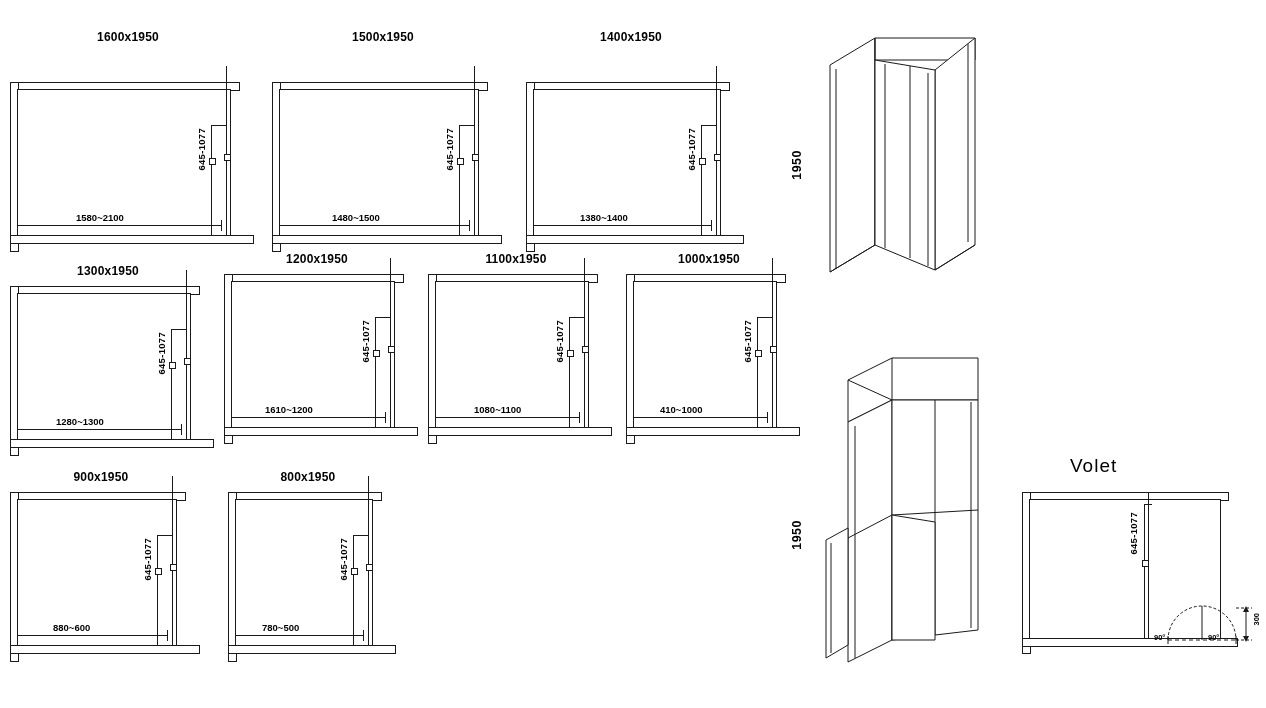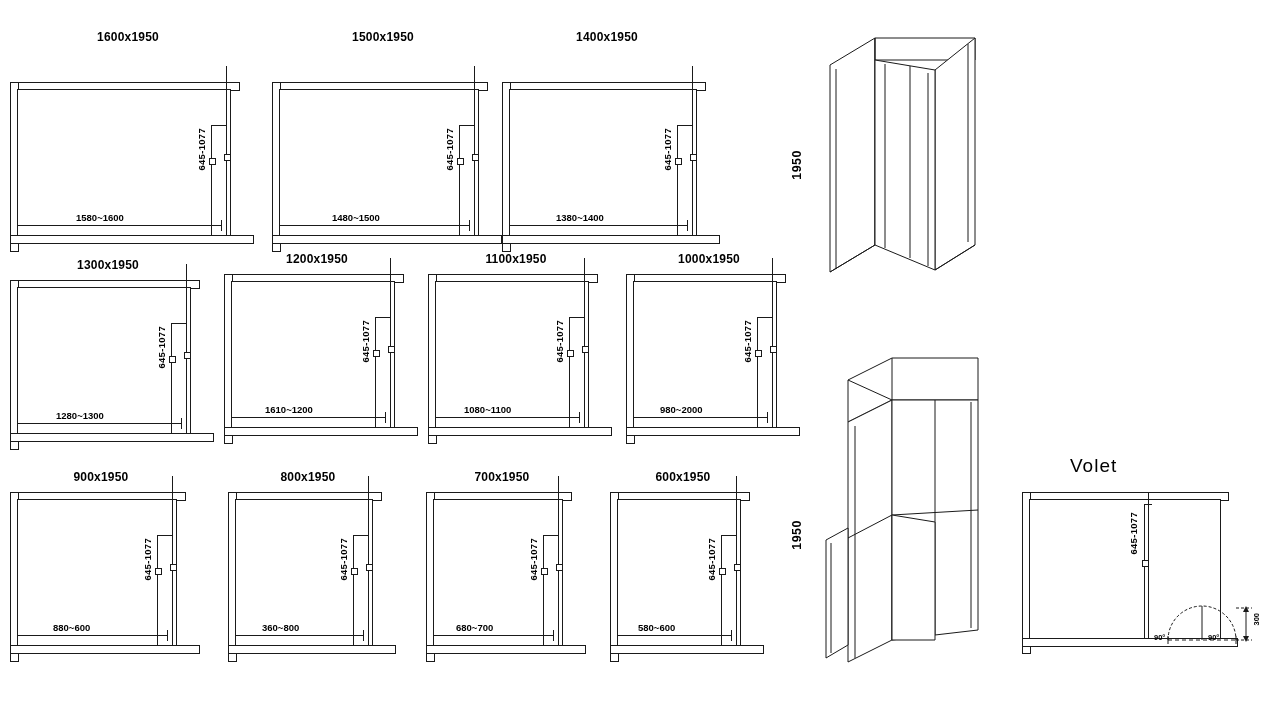--- a/index.html
+++ b/index.html
@@ -64,60 +64,60 @@
     <div class="barv" style="left:218px;top:36px;height:176px;"></div>
     <div class="barv2" style="left:203px;top:95px;height:117px;"></div>
     <div class="bar-cap" style="left:203px;top:95px;width:16px;"></div>
     <div class="node" style="left:201px;top:128px;"></div>
     <div class="node" style="left:216px;top:124px;"></div>
     <div class="vdim" style="left:188px;top:98px;">645-1077</div>
     <div class="base" style="left:2px;top:205px;width:242px;"></div>
     <div class="hdim-line" style="left:9px;top:195px;width:205px;"></div>
     <div class="tick" style="left:9px;top:190px;height:11px;"></div>
     <div class="tick" style="left:213px;top:190px;height:11px;"></div>
-    <div class="hdim" style="left:68px;top:182px;">1580~1600</div>
+    <div class="hdim" style="left:68px;top:182px;">1580~2100</div>
   </div>
 
   <div class="panel" style="left:270px;top:30px;width:226px;height:205px;">
     <div class="title">1500x1950</div>
     <div class="rail-top" style="left:2px;top:52px;width:214px;"></div>
     <div class="wall-left" style="left:2px;top:52px;height:168px;"></div>
     <div class="glass" style="left:9px;top:59px;width:198px;height:153px;"></div>
     <div class="barv" style="left:204px;top:36px;height:176px;"></div>
     <div class="barv2" style="left:189px;top:95px;height:117px;"></div>
     <div class="bar-cap" style="left:189px;top:95px;width:16px;"></div>
     <div class="node" style="left:187px;top:128px;"></div>
     <div class="node" style="left:202px;top:124px;"></div>
     <div class="vdim" style="left:174px;top:98px;">645-1077</div>
     <div class="base" style="left:2px;top:205px;width:228px;"></div>
     <div class="hdim-line" style="left:9px;top:195px;width:191px;"></div>
     <div class="tick" style="left:9px;top:190px;height:11px;"></div>
     <div class="tick" style="left:199px;top:190px;height:11px;"></div>
     <div class="hdim" style="left:62px;top:182px;">1480~1500</div>
   </div>
 
-  <div class="panel" style="left:500px;top:30px;width:214px;height:205px;">
+  <div class="panel" style="left:524px;top:30px;width:214px;height:205px;">
     <div class="title">1400x1950</div>
     <div class="rail-top" style="left:2px;top:52px;width:202px;"></div>
     <div class="wall-left" style="left:2px;top:52px;height:168px;"></div>
     <div class="glass" style="left:9px;top:59px;width:186px;height:153px;"></div>
     <div class="barv" style="left:192px;top:36px;height:176px;"></div>
     <div class="barv2" style="left:177px;top:95px;height:117px;"></div>
     <div class="bar-cap" style="left:177px;top:95px;width:16px;"></div>
     <div class="node" style="left:175px;top:128px;"></div>
     <div class="node" style="left:190px;top:124px;"></div>
     <div class="vdim" style="left:162px;top:98px;">645-1077</div>
     <div class="base" style="left:2px;top:205px;width:216px;"></div>
     <div class="hdim-line" style="left:9px;top:195px;width:179px;"></div>
     <div class="tick" style="left:9px;top:190px;height:11px;"></div>
     <div class="tick" style="left:187px;top:190px;height:11px;"></div>
     <div class="hdim" style="left:56px;top:182px;text-align:right;">1380~1400</div>
   </div>
 
-  <div class="panel" style="left:8px;top:258px;width:200px;height:205px;">
+  <div class="panel" style="left:8px;top:264px;width:200px;height:205px;">
     <div class="title">1300x1950</div>
     <div class="rail-top" style="left:2px;top:22px;width:188px;"></div>
     <div class="wall-left" style="left:2px;top:22px;height:168px;"></div>
     <div class="glass" style="left:9px;top:29px;width:172px;height:153px;"></div>
     <div class="barv" style="left:178px;top:6px;height:176px;"></div>
     <div class="barv2" style="left:163px;top:65px;height:117px;"></div>
     <div class="bar-cap" style="left:163px;top:65px;width:16px;"></div>
     <div class="node" style="left:161px;top:98px;"></div>
     <div class="node" style="left:176px;top:94px;"></div>
     <div class="vdim" style="left:148px;top:68px;">645-1077</div>
@@ -154,39 +154,39 @@
     <div class="barv" style="left:158px;top:6px;height:176px;"></div>
     <div class="barv2" style="left:143px;top:65px;height:117px;"></div>
     <div class="bar-cap" style="left:143px;top:65px;width:16px;"></div>
     <div class="node" style="left:141px;top:98px;"></div>
     <div class="node" style="left:156px;top:94px;"></div>
     <div class="vdim" style="left:128px;top:68px;">645-1077</div>
     <div class="base" style="left:2px;top:175px;width:182px;"></div>
     <div class="hdim-line" style="left:9px;top:165px;width:145px;"></div>
     <div class="tick" style="left:9px;top:160px;height:11px;"></div>
     <div class="tick" style="left:153px;top:160px;height:11px;"></div>
-    <div class="hdim" style="left:38px;top:152px;">1080~1100</div>
+    <div class="hdim" style="left:48px;top:152px;">1080~1100</div>
   </div>
 
   <div class="panel" style="left:624px;top:252px;width:170px;height:205px;">
     <div class="title">1000x1950</div>
     <div class="rail-top" style="left:2px;top:22px;width:158px;"></div>
     <div class="wall-left" style="left:2px;top:22px;height:168px;"></div>
     <div class="glass" style="left:9px;top:29px;width:142px;height:153px;"></div>
     <div class="barv" style="left:148px;top:6px;height:176px;"></div>
     <div class="barv2" style="left:133px;top:65px;height:117px;"></div>
     <div class="bar-cap" style="left:133px;top:65px;width:16px;"></div>
     <div class="node" style="left:131px;top:98px;"></div>
     <div class="node" style="left:146px;top:94px;"></div>
     <div class="vdim" style="left:118px;top:68px;">645-1077</div>
     <div class="base" style="left:2px;top:175px;width:172px;"></div>
     <div class="hdim-line" style="left:9px;top:165px;width:135px;"></div>
     <div class="tick" style="left:9px;top:160px;height:11px;"></div>
     <div class="tick" style="left:143px;top:160px;height:11px;"></div>
-    <div class="hdim" style="left:36px;top:152px;">980~2000</div>
+    <div class="hdim" style="left:36px;top:152px;">410~1000</div>
   </div>
 
   <div class="panel" style="left:8px;top:470px;width:186px;height:205px;">
     <div class="title">900x1950</div>
     <div class="rail-top" style="left:2px;top:22px;width:174px;"></div>
     <div class="wall-left" style="left:2px;top:22px;height:168px;"></div>
     <div class="glass" style="left:9px;top:29px;width:158px;height:153px;"></div>
     <div class="barv" style="left:164px;top:6px;height:176px;"></div>
     <div class="barv2" style="left:149px;top:65px;height:117px;"></div>
     <div class="bar-cap" style="left:149px;top:65px;width:16px;"></div>
@@ -208,58 +208,24 @@
     <div class="barv" style="left:142px;top:6px;height:176px;"></div>
     <div class="barv2" style="left:127px;top:65px;height:117px;"></div>
     <div class="bar-cap" style="left:127px;top:65px;width:16px;"></div>
     <div class="node" style="left:125px;top:98px;"></div>
     <div class="node" style="left:140px;top:94px;"></div>
     <div class="vdim" style="left:112px;top:68px;">645-1077</div>
     <div class="base" style="left:2px;top:175px;width:166px;"></div>
     <div class="hdim-line" style="left:9px;top:165px;width:129px;"></div>
     <div class="tick" style="left:9px;top:160px;height:11px;"></div>
     <div class="tick" style="left:137px;top:160px;height:11px;"></div>
-    <div class="hdim" style="left:36px;top:152px;">360~800</div>
-  </div>
-
-  <div class="panel" style="left:424px;top:470px;width:156px;height:205px;">
-    <div class="title">700x1950</div>
-    <div class="rail-top" style="left:2px;top:22px;width:144px;"></div>
-    <div class="wall-left" style="left:2px;top:22px;height:168px;"></div>
-    <div class="glass" style="left:9px;top:29px;width:128px;height:153px;"></div>
-    <div class="barv" style="left:134px;top:6px;height:176px;"></div>
-    <div class="barv2" style="left:119px;top:65px;height:117px;"></div>
-    <div class="bar-cap" style="left:119px;top:65px;width:16px;"></div>
-    <div class="node" style="left:117px;top:98px;"></div>
-    <div class="node" style="left:132px;top:94px;"></div>
-    <div class="vdim" style="left:104px;top:68px;">645-1077</div>
-    <div class="base" style="left:2px;top:175px;width:158px;"></div>
-    <div class="hdim-line" style="left:9px;top:165px;width:121px;"></div>
-    <div class="tick" style="left:9px;top:160px;height:11px;"></div>
-    <div class="tick" style="left:129px;top:160px;height:11px;"></div>
-    <div class="hdim" style="left:32px;top:152px;">680~700</div>
-  </div>
-
-  <div class="panel" style="left:608px;top:470px;width:150px;height:205px;">
-    <div class="title">600x1950</div>
-    <div class="rail-top" style="left:2px;top:22px;width:138px;"></div>
-    <div class="wall-left" style="left:2px;top:22px;height:168px;"></div>
-    <div class="glass" style="left:9px;top:29px;width:122px;height:153px;"></div>
-    <div class="barv" style="left:128px;top:6px;height:176px;"></div>
-    <div class="barv2" style="left:113px;top:65px;height:117px;"></div>
-    <div class="bar-cap" style="left:113px;top:65px;width:16px;"></div>
-    <div class="node" style="left:111px;top:98px;"></div>
-    <div class="node" style="left:126px;top:94px;"></div>
-    <div class="vdim" style="left:98px;top:68px;">645-1077</div>
-    <div class="base" style="left:2px;top:175px;width:152px;"></div>
-    <div class="hdim-line" style="left:9px;top:165px;width:115px;"></div>
-    <div class="tick" style="left:9px;top:160px;height:11px;"></div>
-    <div class="tick" style="left:123px;top:160px;height:11px;"></div>
-    <div class="hdim" style="left:30px;top:152px;">580~600</div>
-  </div>
+    <div class="hdim" style="left:36px;top:152px;">780~500</div>
+  </div>
+
+
 
   <div class="iso" style="left:800px;top:20px;width:220px;height:270px;">
     <svg width="220" height="270" viewBox="0 0 220 270">
       <g fill="none" stroke="#1a1a1a" stroke-width="1">
 
         <path d="M30 45 L75 18 L75 225 L30 252 Z" fill="#ffffff"></path>
         <path d="M36 49 L36 249"></path>
 
         <path d="M75 18 L175 18 L175 40 L75 40 Z" fill="#ffffff"></path>
         <path d="M75 18 L75 225"></path>

